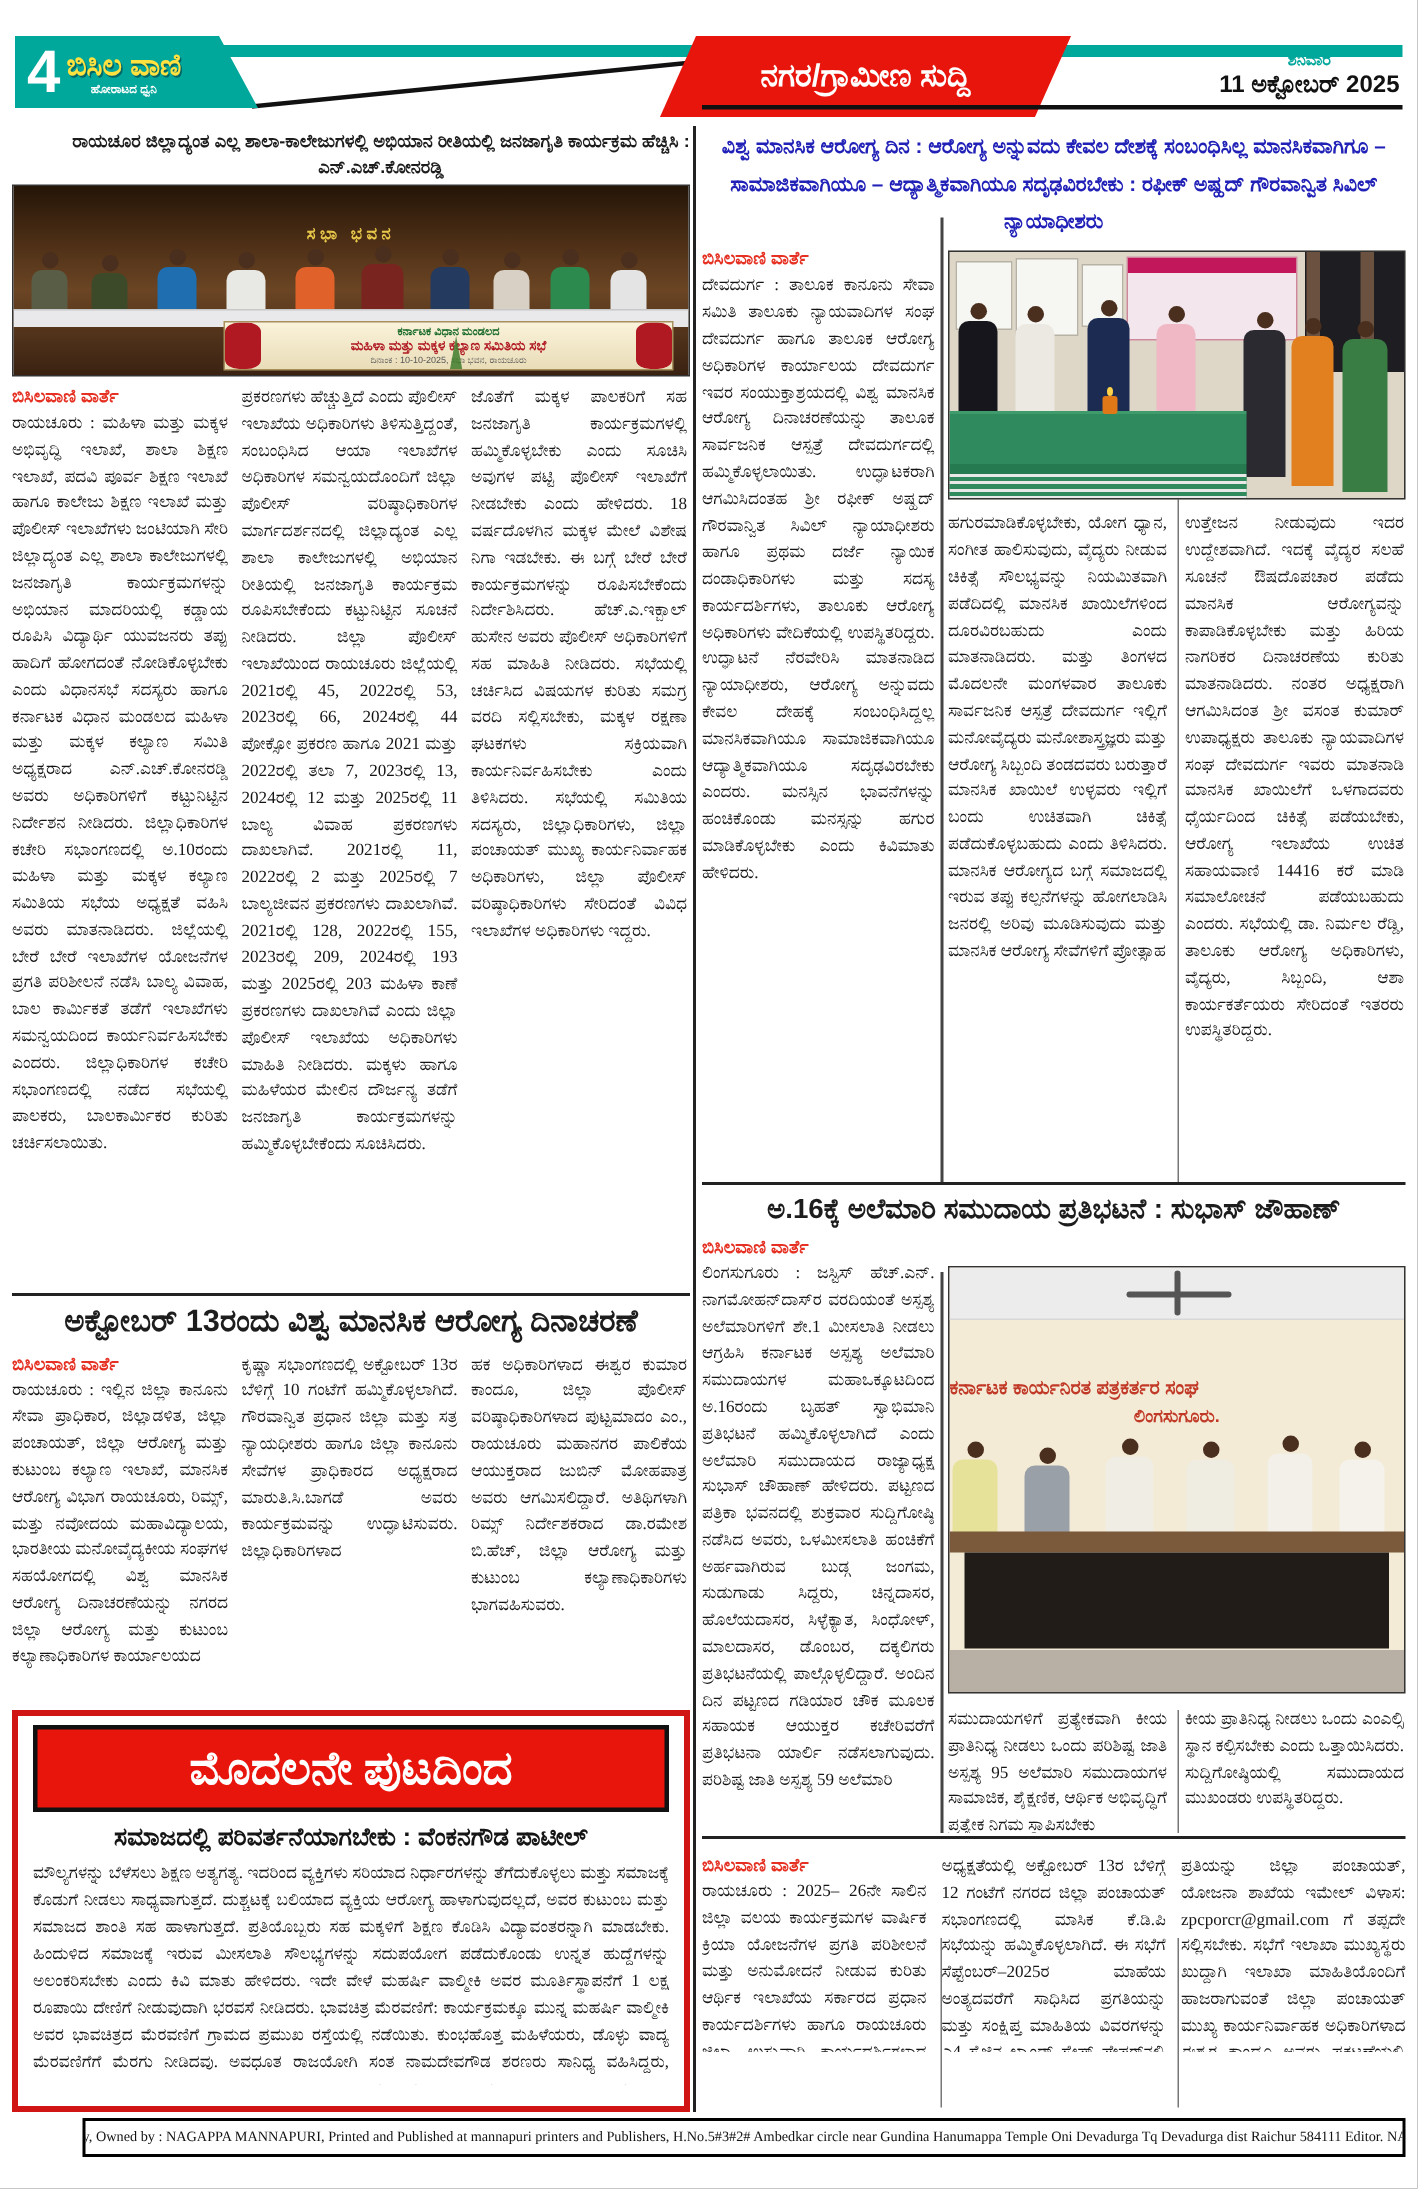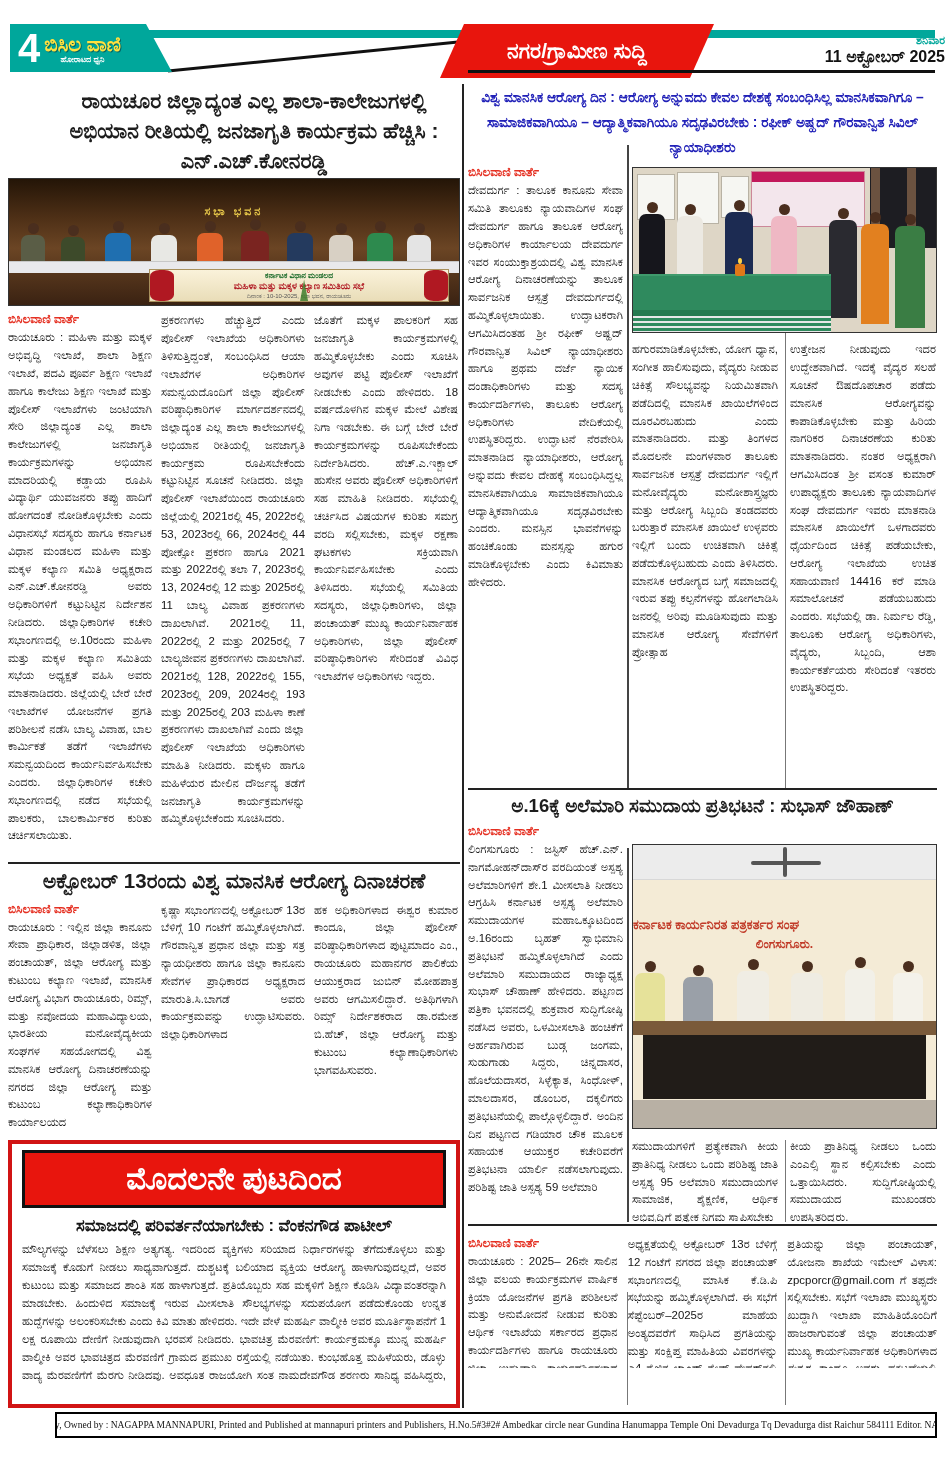--- a/index.html
+++ b/index.html
@@ -12,32 +12,32 @@
               clip-path:polygon(0 0,calc(100% - 26px) 0,100% 100%,0 100%);
               display:flex;align-items:center;}
   .page-num{font-size:40px;font-weight:bold;color:#fff;line-height:1;margin:0 4px 0 8px;}
   .mast-col{display:flex;flex-direction:column;align-items:center;margin-top:2px;}
   .mast-title{color:#ffe23f;font-size:20px;font-weight:bold;line-height:1.05;text-shadow:1px 1px 0 #066;}
   .mast-tag{color:#fff;font-size:8px;font-weight:bold;}
   .diag-line{position:absolute;left:0;top:0;width:945px;height:90px;pointer-events:none;}
   .section-banner{position:absolute;left:452px;top:24px;width:250px;height:54px;background:#e8150d;
                   transform:skewX(-24deg);display:flex;align-items:center;justify-content:center;}
   .section-banner span{transform:skewX(24deg);color:#fff;font-size:21px;font-weight:bold;white-space:nowrap;}
-  .date-block{position:absolute;right:0;top:34px;text-align:right;line-height:1.2;}
+  .date-block{position:absolute;right:12px;top:34px;text-align:center;line-height:1.2;}
   .day{color:#00a79b;font-size:11px;font-weight:bold;}
   .date{color:#111;font-size:16px;font-weight:bold;}
   .hdr-rule{position:absolute;left:468px;top:70px;width:467px;height:3px;background:#111;}
   
   .vrule{position:absolute;width:1.5px;background:#222;}
   .hrule{position:absolute;height:1.5px;background:#222;}
   
   .art-head{font-weight:bold;text-align:center;color:#1d1d1d;}
   .head-blue{color:#2121b8;}
   .byline{color:#e53022;font-weight:bold;font-size:12px;margin-bottom:3px;}
-  .coltext{font-size:11.4px;line-height:1.56;text-align:justify;color:#141414;}
+  .coltext{font-size:11.4px;line-height:1.56;text-align:justify;color:#141414;font-family:Liberation Serif, serif;}
   .col{overflow:hidden;}
   .cols{display:flex;gap:9px;}
   
   .photo{position:relative;border:1px solid #333;overflow:hidden;}
   .fig{position:absolute;display:flex;flex-direction:column;align-items:center;}
   .fig .h{width:11px;height:11px;border-radius:50%;background:#4a2e1e;}
   .fig .b{width:100%;flex:1;border-radius:7px 7px 0 0;margin-top:1px;}
   
   .photo1{background:linear-gradient(180deg,#241507 0%,#4d2f16 30%,#6b4524 55%,#3a2212 100%);}
   .p1-walltext{position:absolute;top:26px;left:0;width:100%;text-align:center;color:#e8c84a;
@@ -118,21 +118,21 @@
   <div class="hrule" style="left:468px;top:788px;width:469px;"></div>
   <div class="hrule" style="left:468px;top:1224px;width:469px;"></div>
   <div class="vrule" style="left:627px;top:145px;height:643px;background:#444;"></div>
   <div class="vrule" style="left:785px;top:318px;height:470px;background:#777;width:1px;"></div>
   <div class="vrule" style="left:627px;top:848px;height:374px;background:#444;"></div>
   <div class="vrule" style="left:785px;top:1140px;height:82px;background:#777;width:1px;"></div>
   <div class="vrule" style="left:627px;top:1292px;height:113px;background:#777;width:1px;"></div>
   <div class="vrule" style="left:785px;top:1292px;height:113px;background:#777;width:1px;"></div>
 
   <div class="abs" style="left:8px;top:86px;width:452px;">
-    <div class="art-head" style="font-size:21px;line-height:1.42;margin-left:40px;">ರಾಯಚೂರ ಜಿಲ್ಲಾದ್ಯಂತ ಎಲ್ಲ ಶಾಲಾ-ಕಾಲೇಜುಗಳಲ್ಲಿ ಅಭಿಯಾನ ರೀತಿಯಲ್ಲಿ ಜನಜಾಗೃತಿ ಕಾರ್ಯಕ್ರಮ ಹೆಚ್ಚಿಸಿ : ಎನ್.ಎಚ್.ಕೋನರಡ್ಡಿ</div>
+    <div class="art-head" style="font-size:12px;line-height:1.42;margin-left:40px;">ರಾಯಚೂರ ಜಿಲ್ಲಾದ್ಯಂತ ಎಲ್ಲ ಶಾಲಾ-ಕಾಲೇಜುಗಳಲ್ಲಿ ಅಭಿಯಾನ ರೀತಿಯಲ್ಲಿ ಜನಜಾಗೃತಿ ಕಾರ್ಯಕ್ರಮ ಹೆಚ್ಚಿಸಿ : ಎನ್.ಎಚ್.ಕೋನರಡ್ಡಿ</div>
     <div class="photo photo1" style="width:450px;height:126px;margin-top:3px;">
       <div class="p1-walltext">ಸಭಾ ಭವನ</div>
       <div class="fig" style="left:12px;top:44px;width:24px;height:38px;">
           <div class="h"></div>
           <div class="b" style="background:#5a5d46;"></div>
         </div>
       <div class="fig" style="left:52px;top:46px;width:24px;height:36px;">
           <div class="h"></div>
           <div class="b" style="background:#3d4a2a;"></div>
         </div>

